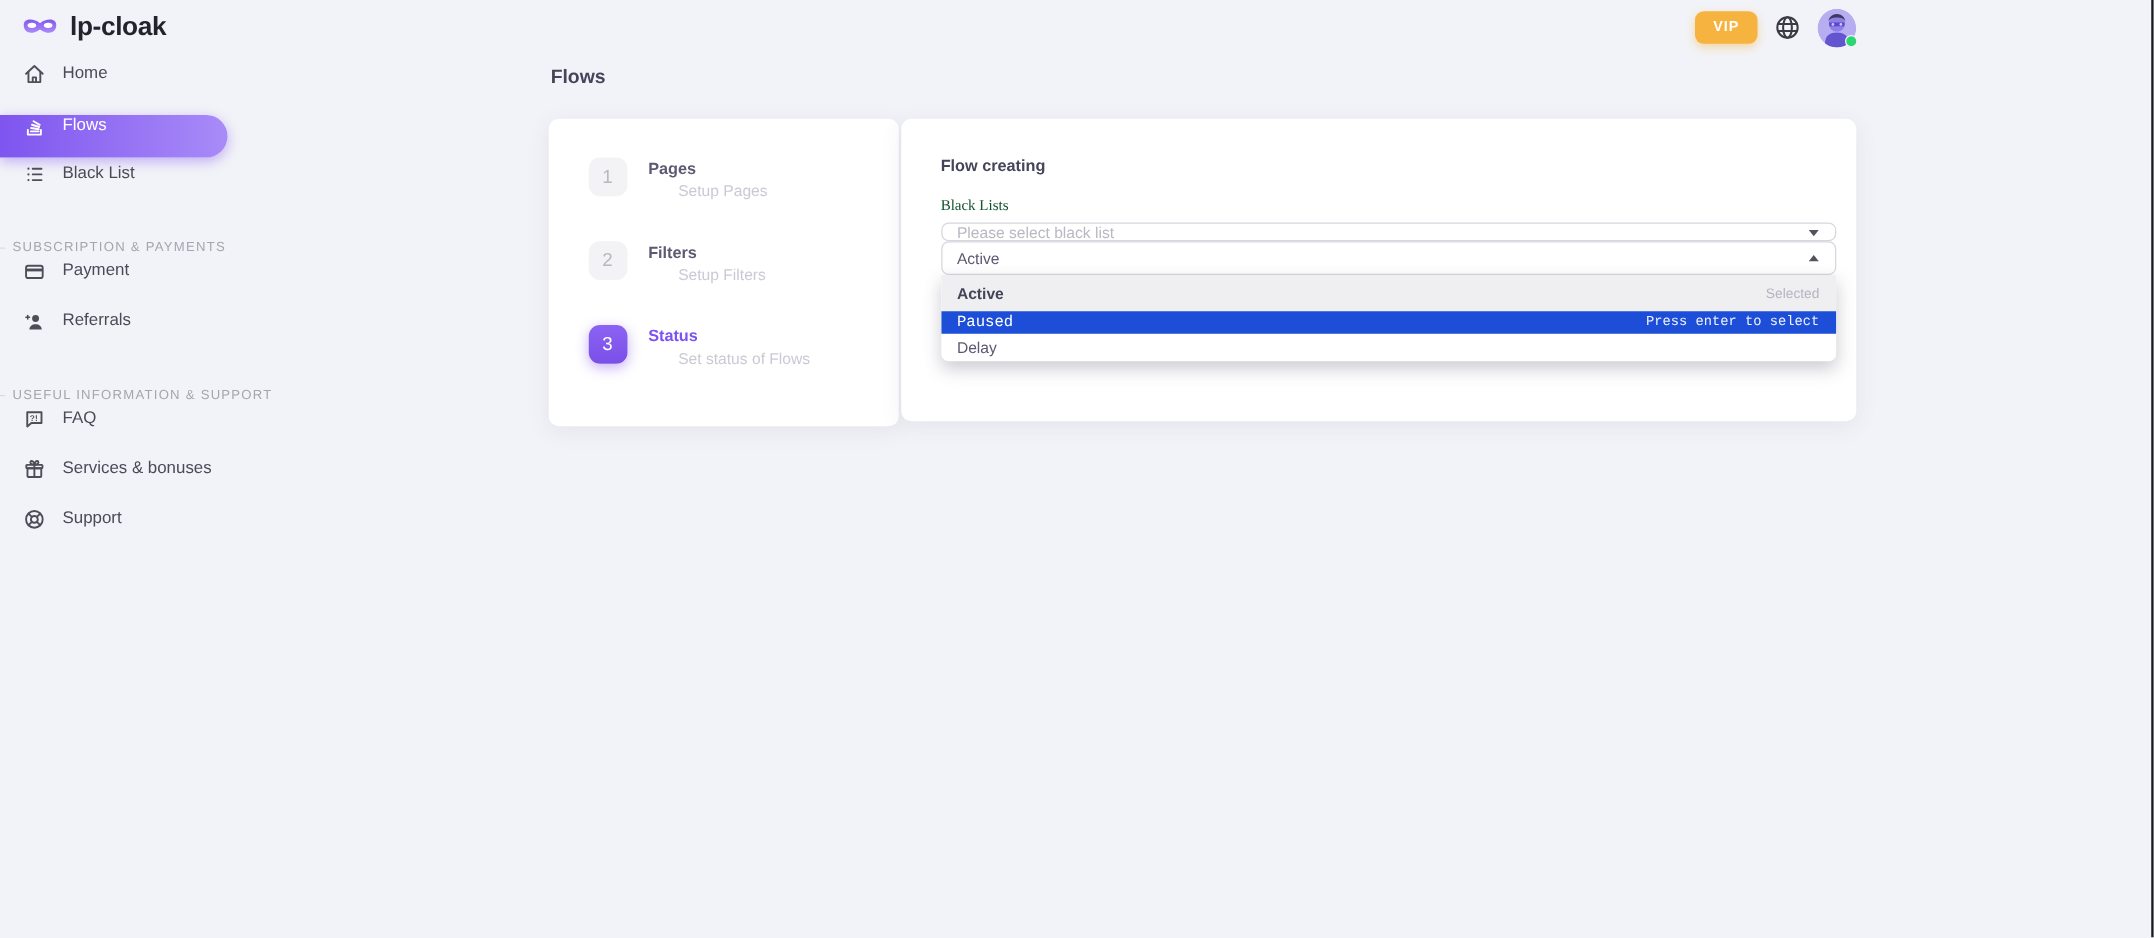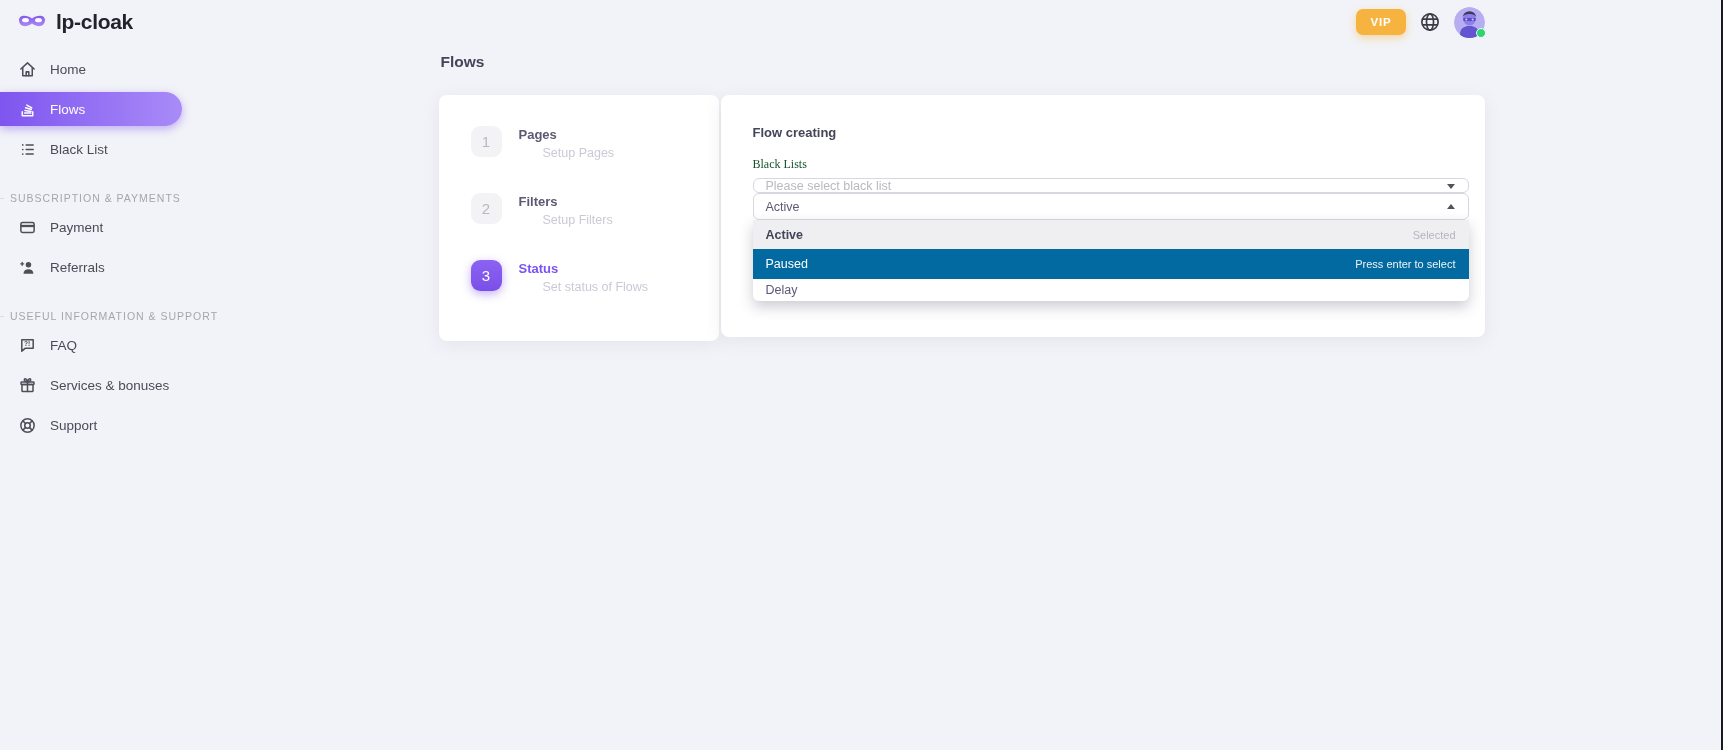--- a/index.html
+++ b/index.html
@@ -30,21 +30,21 @@
   .globe-btn { width:22px; height:22px; color:#3c3b44; cursor:pointer; }
   .avatar-wrap { position:relative; width:31px; height:31px; cursor:pointer; }
   .avatar-wrap svg { display:block; border-radius:50%; }
   .online-dot {
     position:absolute; right:-1px; bottom:0; width:10px; height:10px;
     background:#2ed573; border:1.5px solid #f2f3f8; border-radius:50%;
   }
   
   .sidebar { position:absolute; left:0; top:44px; width:200px; padding-top:4px; }
   .nav-item {
-    height:38px; display:flex; align-items:center; gap:13px;
+    height:38px; display:flex; gap:13px;
     padding-left:18px; font-size:13.5px; font-weight:500; color:#4b4b57;
     cursor:pointer; margin:2px 0;
   }
   .nav-item .ni-icon { width:19px; height:19px; flex:0 0 19px; color:#4f4e58; display:flex; }
   .nav-item.active {
     width:182px; height:34px; margin:4px 0;
     background:linear-gradient(90deg,#7e55ef 0%,#a98bf8 100%);
     border-radius:0 17px 17px 0;
     color:#fff;
     box-shadow:0 3px 10px rgba(126,85,239,.45);
@@ -108,21 +108,21 @@
     box-shadow:0 6px 14px rgba(75,70,92,.28);
     z-index:10; overflow:hidden;
   }
   .dd-option {
     height:29px; display:flex; align-items:center; justify-content:space-between;
     padding:0 13px; font-size:12.5px; color:#5e5873; cursor:pointer;
   }
   .dd-option .dd-hint { font-size:11px; color:#b6b4c0; }
   .dd-option.selected { background:#efeff2; }
   .dd-option.selected .dd-label { font-weight:700; color:#45455a; }
-  .dd-option.highlighted { background:#0369a1; height:30px; }
+  .dd-option.highlighted { background:#1d4ed8; height:18px;font-family:Liberation Mono, monospace; }
   .dd-option.highlighted .dd-label { color:#fff; }
   .dd-option.highlighted .dd-hint { color:rgba(255,255,255,.92); }
   .dd-option.default { height:22px; }
   
   .edge-strip { position:absolute; right:0; top:0; width:2px; height:750px; background:#191921; }
 </style>
 </head>
 <body>
 
 <div class="header">

